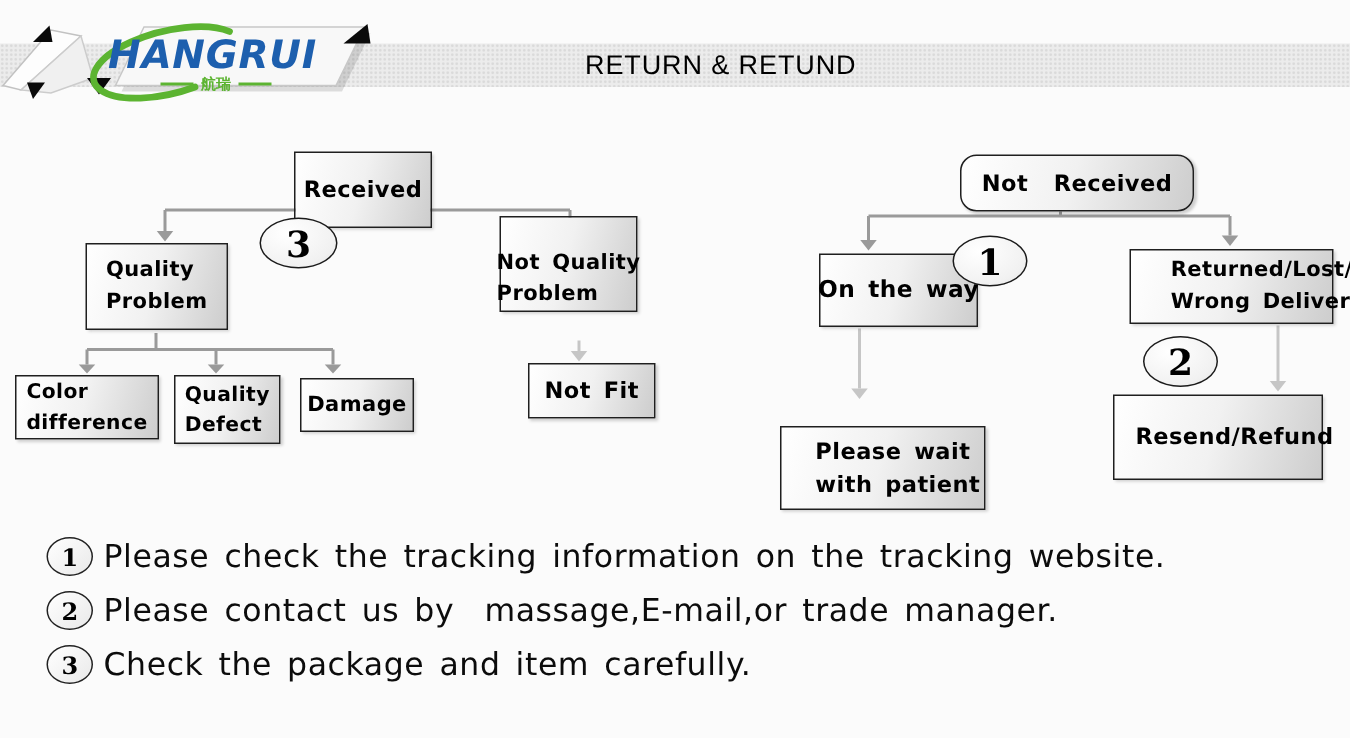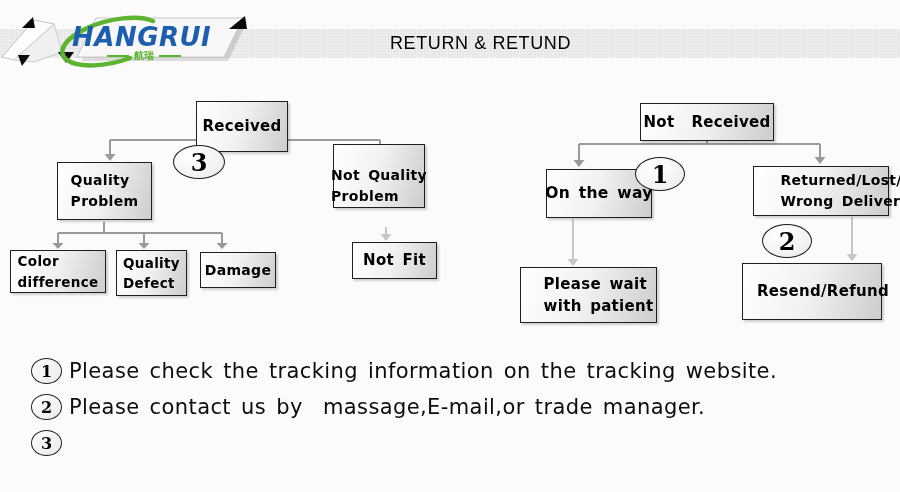--- a/index.html
+++ b/index.html
@@ -125,34 +125,34 @@
     </div>
 
   <div class="fbox" style="left:200px;top:252px;width:76px;height:36px;">
     <span style="font-size:14px">Damage</span>
     </div>
 
   <div class="fbox" style="left:352px;top:242px;width:85px;height:37px;">
     <span style="font-size:15px">Not Fit</span>
     </div>
 
-  <div class="fbox" style="left:640px;top:103px;width:134px;height:38px;">
+  <div class="fbox" style="left:640px;top:103px;width:156px;height:38px;border-radius:11px;">
     <span style="font-size:15px">Not  Received</span>
     </div>
 
   <div class="fbox" style="left:520px;top:169px;width:106px;height:49px;margin-left:26px;">
     <span style="font-size:15.5px">On the way</span>
     </div>
 
   <div class="fbox" style="left:753px;top:166px;width:136px;height:50px;padding-left:48px;">
     <span style="font-size:14px">Returned/Lost/
 Wrong Delivery</span>
     </div>
 
-  <div class="fbox" style="left:520px;top:267px;width:137px;height:56px;padding-left:20px;">
+  <div class="fbox" style="left:520px;top:284px;width:137px;height:56px;padding-left:20px;">
     <span style="font-size:15px">Please wait
 with patient</span>
     </div>
 
   <div class="fbox" style="left:742px;top:263px;width:140px;height:57px;padding-left:22px;">
     <span style="font-size:15px">Resend/Refund</span>
     </div>
 
   <div class="badge" style="left:173px;top:145px;width:50px;height:32px;">3</div>
   <div class="badge" style="left:635px;top:157px;width:48px;height:32px;">1</div>
@@ -161,15 +161,16 @@
   <div class="note-row" style="left:31px;top:356px;">
     <span class="note-badge">1</span>
     <span class="note-text">Please check the tracking information on the tracking website.</span>
   </div>
   <div class="note-row" style="left:31px;top:392px;">
     <span class="note-badge">2</span>
     <span class="note-text">Please contact us by  massage,E-mail,or trade manager.</span>
   </div>
   <div class="note-row" style="left:31px;top:428px;">
     <span class="note-badge">3</span>
+    <span class="note-text">Check the package and item carefully.</span>
   </div>
 
 </div>
 
 </body></html>

